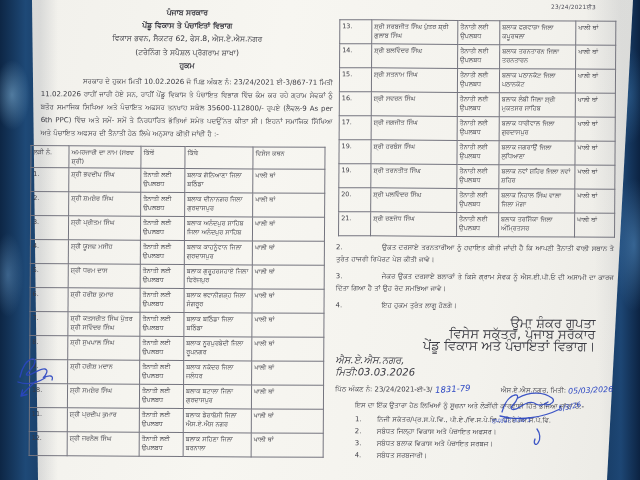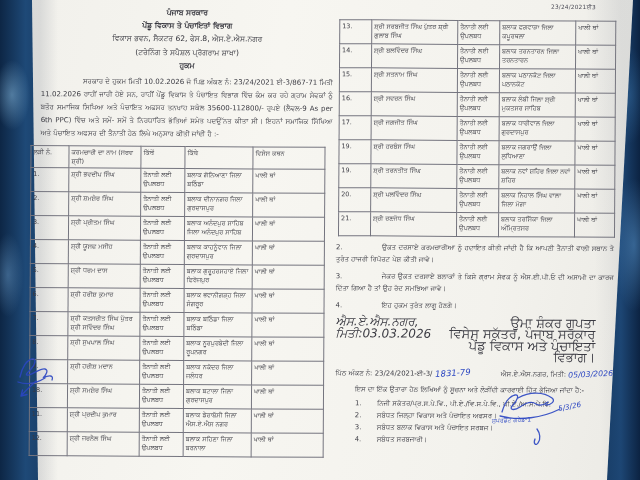--- a/index.html
+++ b/index.html
@@ -29,21 +29,21 @@
   .tbl-left{width:294px;margin-left:-10px;}
   .tbl-right{width:276px;margin-left:2px;}
   .tbl th,.tbl td{border:1px solid #75757f;font-size:6.4px;line-height:8.7px;
     padding:2px 2px 1px;vertical-align:top;text-align:left;font-weight:400;
     color:#3a3a42;overflow:hidden;word-wrap:break-word;}
   .tbl th{height:18px;}
   .tbl td{height:20px;}
   .order{font-size:6.9px;line-height:12px;text-align:justify;margin-top:5px;}
   .order .num{display:inline-block;width:46px;}
   .sign-row{display:flex;justify-content:space-between;margin-top:5px;}
-  .place-date{font-size:12px;line-height:11.5px;font-style:italic;}
+  .place-date{font-size:10px;line-height:11.5px;font-style:italic;margin-top:38px;}
   .signer{font-size:13px;line-height:11.3px;text-align:right;margin-right:18px;}
   .endorse{display:flex;justify-content:space-between;margin-top:6px;font-size:6.9px;
     line-height:11px;align-items:baseline;}
   .hw{color:#2b46c2;font-style:italic;}
   .hw-no{font-size:8.5px;display:inline-block;transform:rotate(-4deg);margin-left:3px;}
   .hw-date{font-size:7.8px;display:inline-block;transform:rotate(-3deg);margin-left:2px;}
   .forward{margin:4px 0 0;font-size:6.9px;line-height:12.3px;text-align:justify;text-indent:20px;}
   .dist{margin-top:3px;}
   .dist-item{font-size:6.9px;line-height:11.8px;margin-left:20px;}
   .dist-item .dnum{display:inline-block;width:22px;}
@@ -74,21 +74,21 @@
       <colgroup>
           <col style="width:38px">
           <col style="width:72px">
           <col style="width:44px">
           <col style="width:68px">
           <col style="width:72px">
         </colgroup>
       <thead>
         <tr>
           <th>ਲੜੀ ਨੰ.</th>
-          <th>ਕਰਮਚਾਰੀ ਦਾ ਨਾਮ (ਸਰਵ ਸ਼੍ਰੀ)</th>
+          <th>ਅਮਰਜਾਰੀ ਦਾ ਨਾਮ (ਸਰਵ ਸ਼੍ਰੀ)</th>
           <th>ਕਿੱਥੋਂ</th>
           <th>ਕਿੱਥੇ</th>
           <th>ਵਿਸੇਸ ਕਥਨ</th>
         </tr>
       </thead>
       <tbody>
           <tr>
             <td>1.</td>
             <td>ਸ਼੍ਰੀ ਭਵਦੀਪ ਸਿੰਘ</td>
             <td>ਤੈਨਾਤੀ ਲਈ ਉਪਲਬਧ</td>
@@ -246,21 +246,21 @@
             <td>21.</td>
             <td>ਸ਼੍ਰੀ ਰਣਜੋਧ ਸਿੰਘ</td>
             <td>ਤੈਨਾਤੀ ਲਈ ਉਪਲਬਧ</td>
             <td>ਬਲਾਕ ਤਰਸਿੱਕਾ ਜਿਲਾ ਅੰਮ੍ਰਿਤਸਰ</td>
             <td>ਖਾਲੀ ਥਾਂ</td>
           </tr>
         </tbody>
     </table>
 
     <div class="order">
-      <span class="num">2.</span><span>ਉਕਤ ਦਰਸਾਏ ਕਰਮਚਾਰੀਆ ਨੂੰ ਹਦਾਇਤ ਕੀਤੀ ਜਾਂਦੀ ਹੈ ਕਿ ਆਪਣੀ ਤੈਨਾਤੀ ਵਾਲੀ ਸਥਾਨ ਤੇ ਤੁਰੰਤ ਹਾਜਰੀ ਰਿਪੋਰਟ ਪੇਸ਼ ਕੀਤੀ ਜਾਵੇ।</span>
+      <span class="num">2.</span><span>ਉਕਤ ਦਰਸਾਏ ਤਰਨਤਾਰੀਆ ਨੂੰ ਹਦਾਇਤ ਕੀਤੀ ਜਾਂਦੀ ਹੈ ਕਿ ਆਪਣੀ ਤੈਨਾਤੀ ਵਾਲੀ ਸਥਾਨ ਤੇ ਤੁਰੰਤ ਹਾਜਰੀ ਰਿਪੋਰਟ ਪੇਸ਼ ਕੀਤੀ ਜਾਵੇ।</span>
     </div>
     <div class="order">
       <span class="num">3.</span><span>ਜੇਕਰ ਉਕਤ ਦਰਸਾਏ ਬਲਾਕਾਂ ਤੇ ਕਿਸੇ ਗ੍ਰਾਮ ਸੇਵਕ ਨੂੰ ਐਸ.ਈ.ਪੀ.ਓ ਦੀ ਅਸਾਮੀ ਦਾ ਕਾਰਜ ਦਿੱਤਾ ਗਿਆ ਹੈ ਤਾਂ ਉਹ ਰੱਦ ਸਮਝਿਆ ਜਾਵੇ।</span>
     </div>
     <div class="order">
       <span class="num">4.</span><span>ਇਹ ਹੁਕਮ ਤੁਰੰਤ ਲਾਗੂ ਹੋਣਗੇ।</span>
     </div>
 
     <div class="sign-row">
       <div class="place-date">

